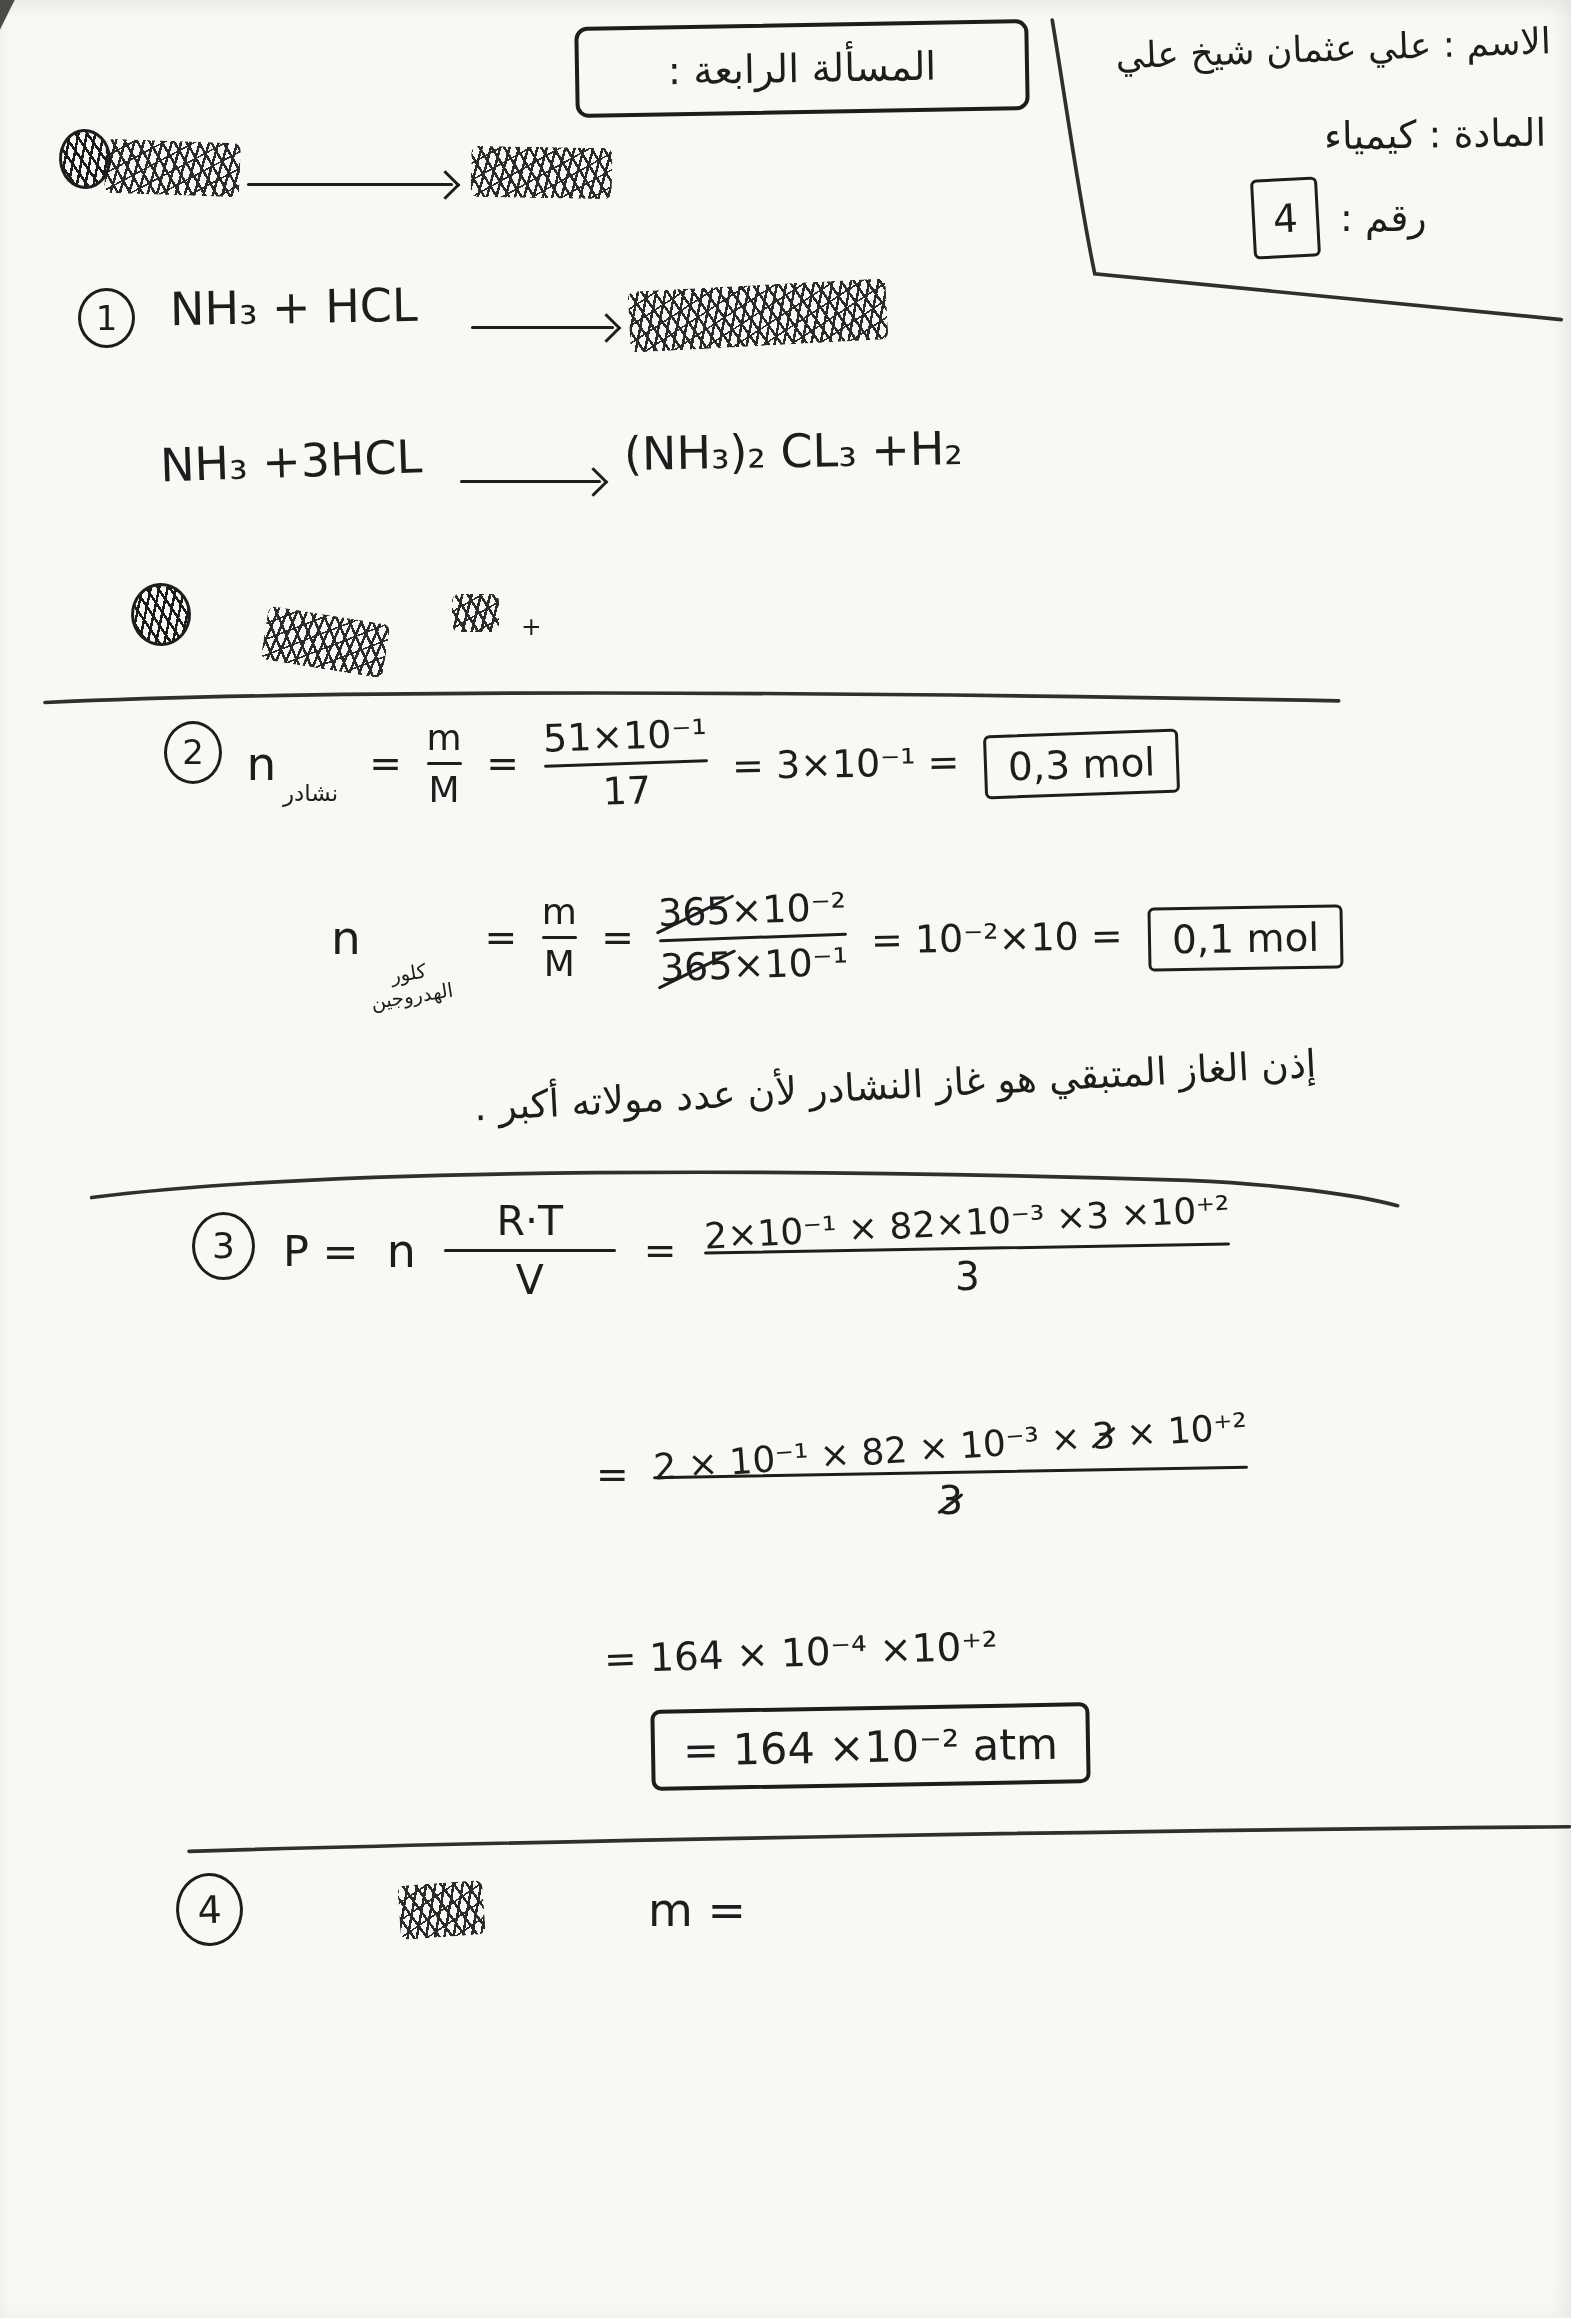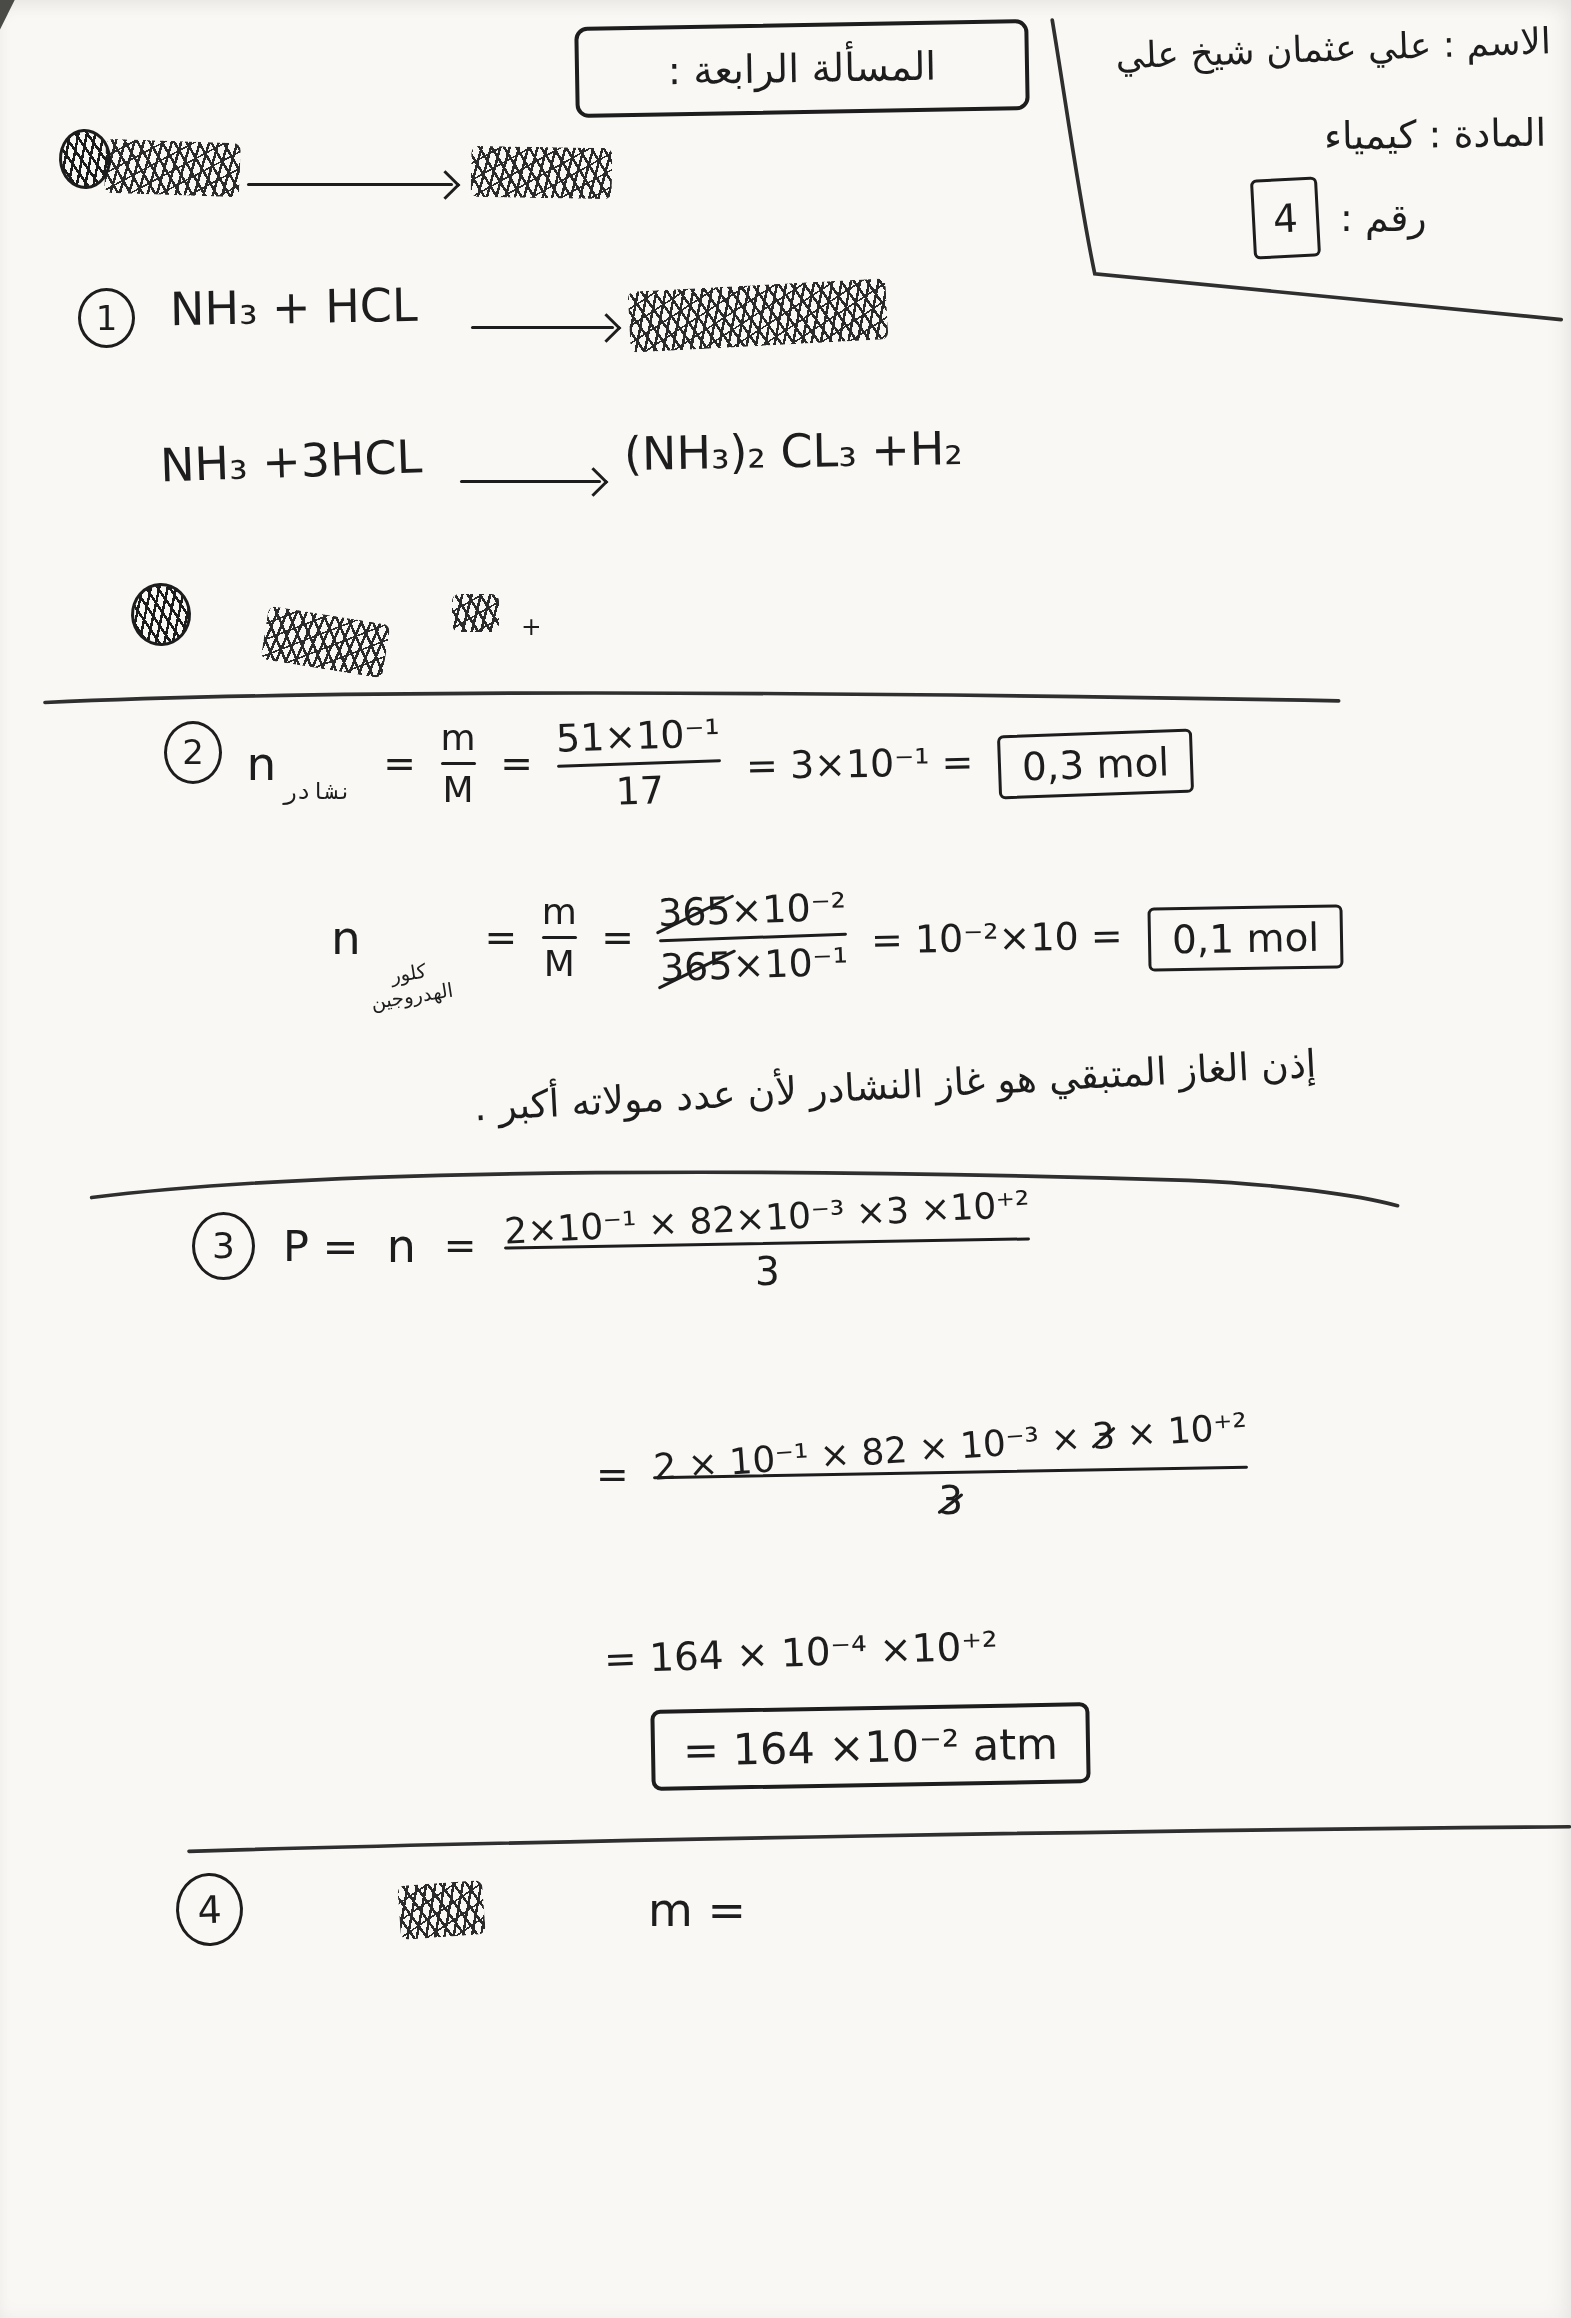--- a/index.html
+++ b/index.html
@@ -28,21 +28,21 @@
     repeating-linear-gradient(58deg,#1c1c1c 0 2.5px,transparent 2.5px 10.6px),
     repeating-linear-gradient(150deg,#1c1c1c 0 1.6px,transparent 1.6px 14.7px);}
   .scribfill{background:
     repeating-linear-gradient(104deg,#1c1c1c 0 2.5px,transparent 2.5px 8.2px),
     repeating-linear-gradient(58deg,#1c1c1c 0 2.5px,transparent 2.5px 9.8px);}
   .xout{position:relative;display:inline-block;}
   .xout::before{content:"";position:absolute;left:-6.5px;right:-6.5px;top:52%;height:3.3px;
     background:#1d1d1d;border-radius:1.6px;transform:rotate(-24deg);}
   .xout1::before{transform:rotate(-38deg);left:-3.3px;right:-3.3px;}
   .nsub{display:inline-flex;align-items:flex-end;flex:none;}
-  .subsm{font-size:23px;transform:translateY(14.7px);margin:0 6.5px;font-family:Liberation Mono, monospace;}
+  .subsm{font-size:23px;transform:translateY(14.7px);margin:0 6.5px;}
   .sub2{display:inline-flex;flex-direction:column;font-size:19.6px;line-height:1.15;
     transform:translateY(43px) rotate(-9deg);text-align:center;margin:0 8.2px;}
   .t-1{transform:rotate(-1deg)} .t-2{transform:rotate(-2deg)} .t-3{transform:rotate(-3deg)}
   .t-4{transform:rotate(-4deg)} .t1{transform:rotate(1deg)} .t2{transform:rotate(2deg)}
   .corner{position:absolute;left:0;top:0;width:14.7px;height:29.5px;background:#4a4a46;
     clip-path:polygon(0 0,100% 0,0 100%);}
   svg.lines{position:absolute;left:0;top:0;pointer-events:none;}
   svg.lines path{fill:none;stroke:#1d1d1d;stroke-width:4.5;stroke-linecap:round;opacity:.92;}
 </style>
 </head>
@@ -153,20 +153,25 @@
   </div>
 
   <div class="abs rtl f46 t-3" style="left:188px;top:1071px;width:1129px;text-align:right;" data-name="conclusion-sentence">إذن الغاز المتبقي هو غاز النشادر لأن عدد مولاته أكبر .</div>
 
   <div class="row" style="left:192px;top:1197px;gap:28px;" data-name="step3-line1">
     <div class="circ f44" style="width:57px;height:62px;align-self:flex-start;margin-top:14.7px;" data-name="step-number-circle">
         <span data-name="step-number">3</span>
       </div>
     <span class="f52" data-name="pressure-lhs">P =</span>
     <span class="f56" data-name="n-symbol">n</span>
+    <span class="frac f50" style="min-width:172px;" data-name="rt-over-v-fraction">
+      <span data-name="rt-numerator">R·T</span>
+      <span class="fbar" data-name="fraction-bar"></span>
+      <span data-name="v-denominator">V</span>
+    </span>
     <span class="f48" data-name="equals-sign">=</span>
     <span class="frac" data-name="big-fraction-step3">
       <span class="f44 t-3" data-name="big-fraction-numerator">2×10⁻¹ × 82×10⁻³ ×3 ×10⁺²</span>
       <span class="fbar t-1" data-name="fraction-bar"></span>
       <span class="f48" data-name="big-fraction-denominator">3</span>
     </span>
   </div>
 
   <div class="row" style="left:596px;top:1426px;gap:24.6px;" data-name="step3-line2">
     <span class="f48" data-name="equals-sign">=</span>

